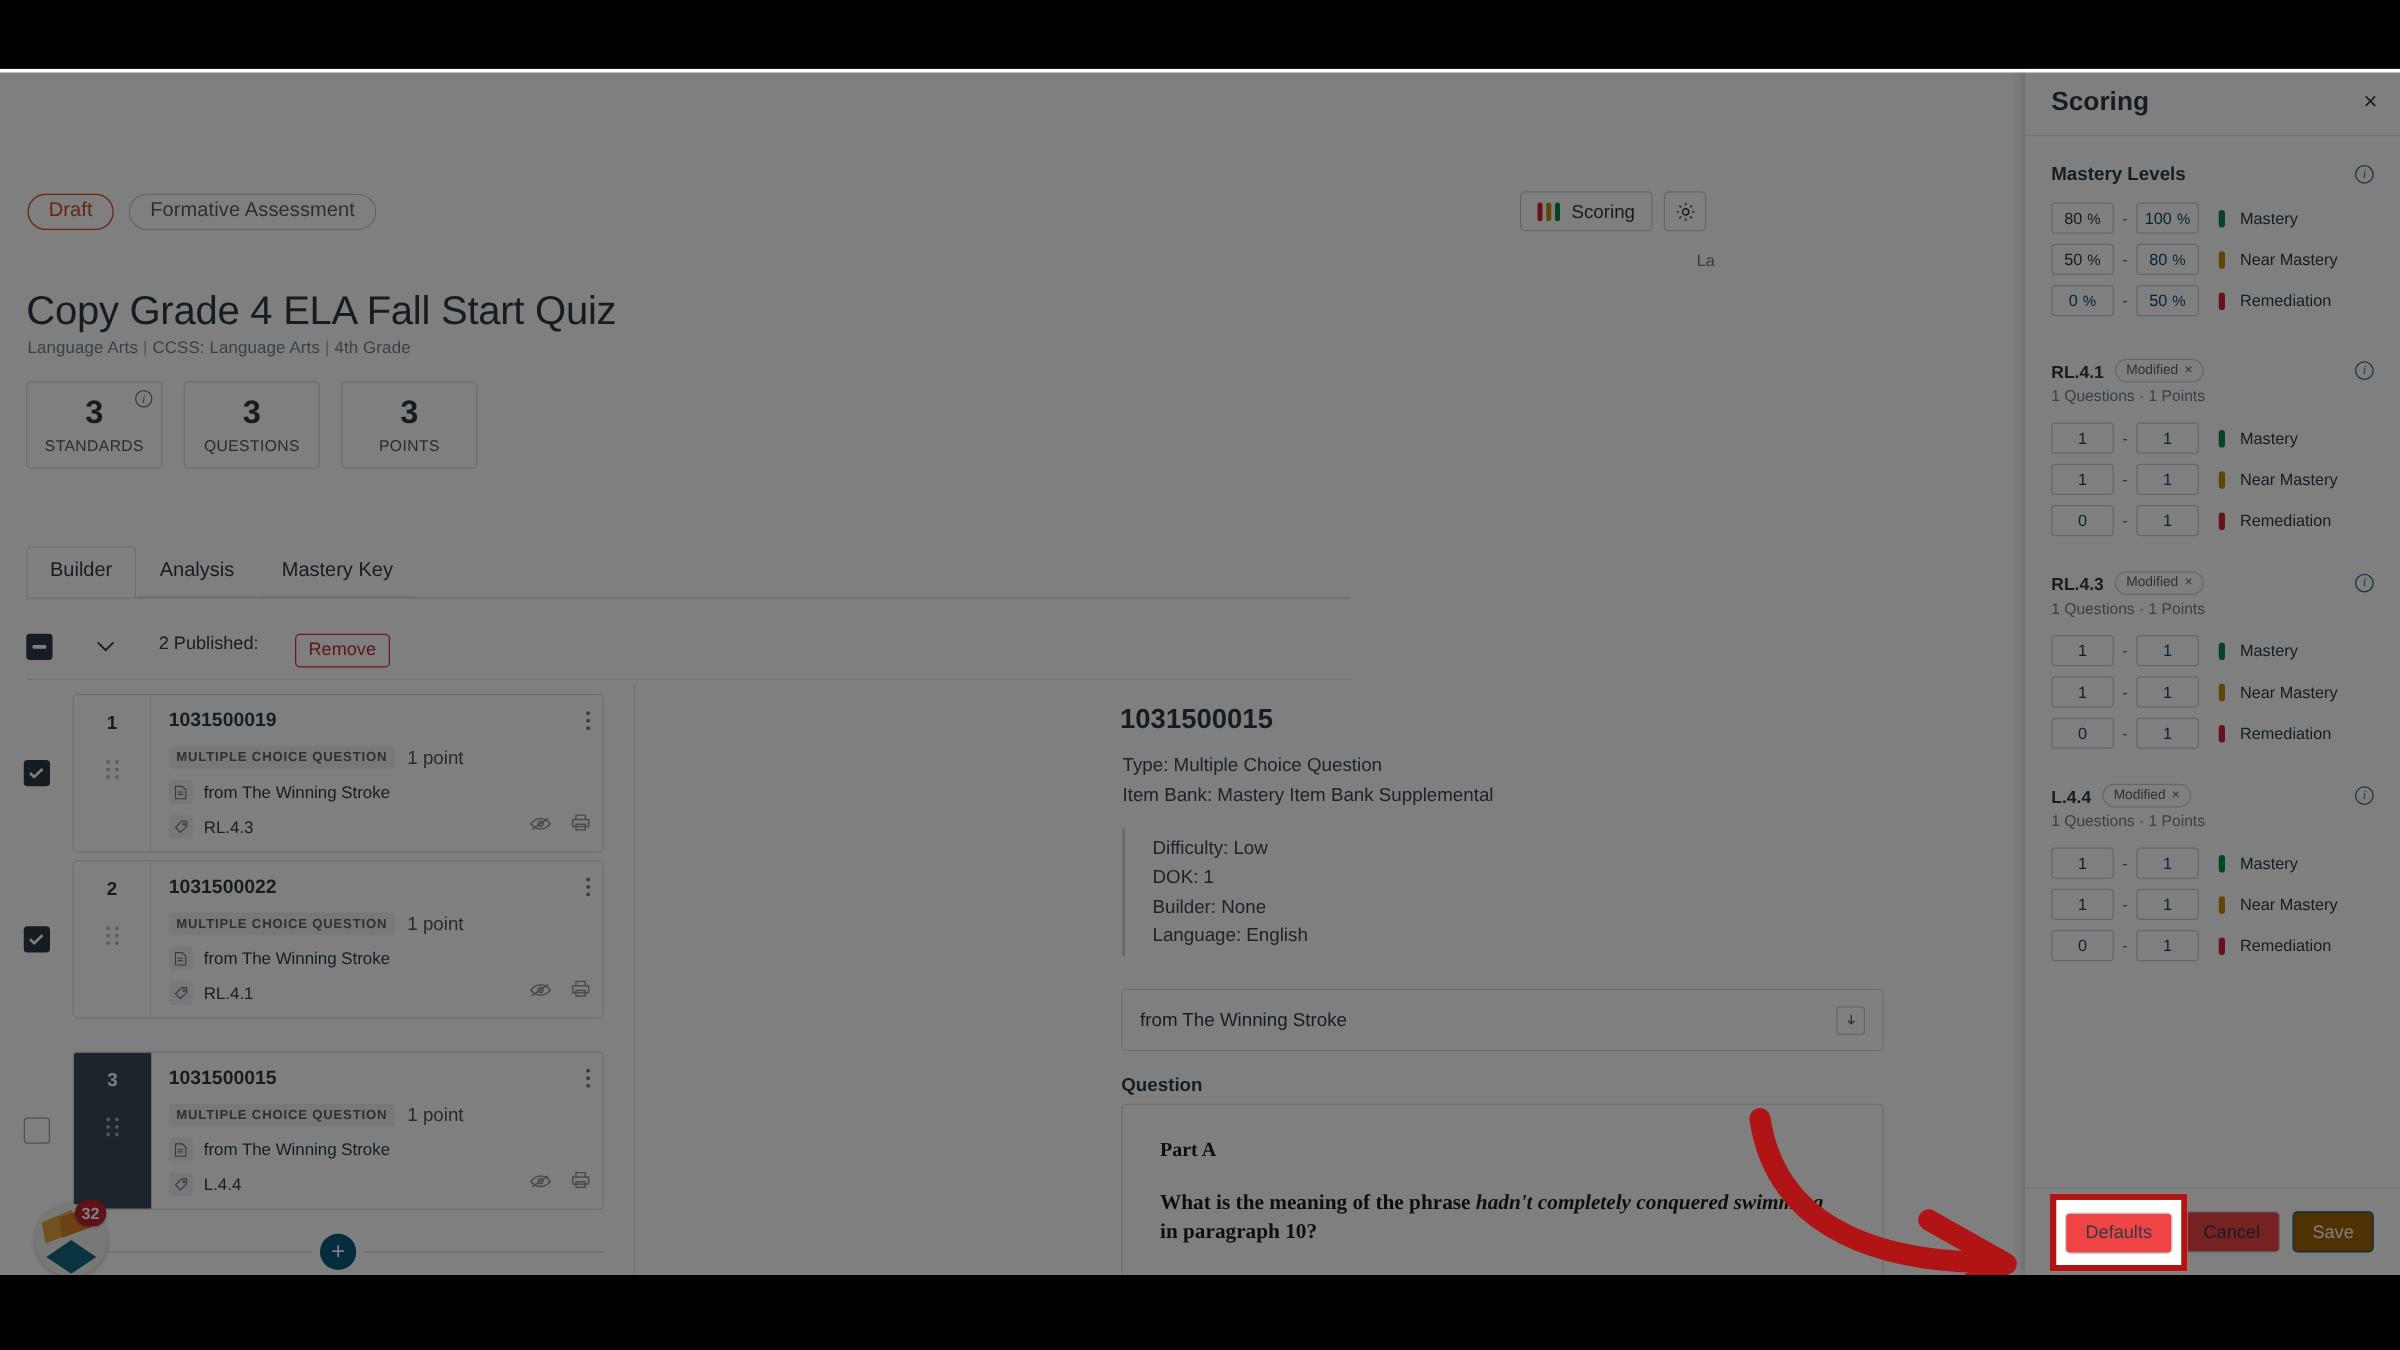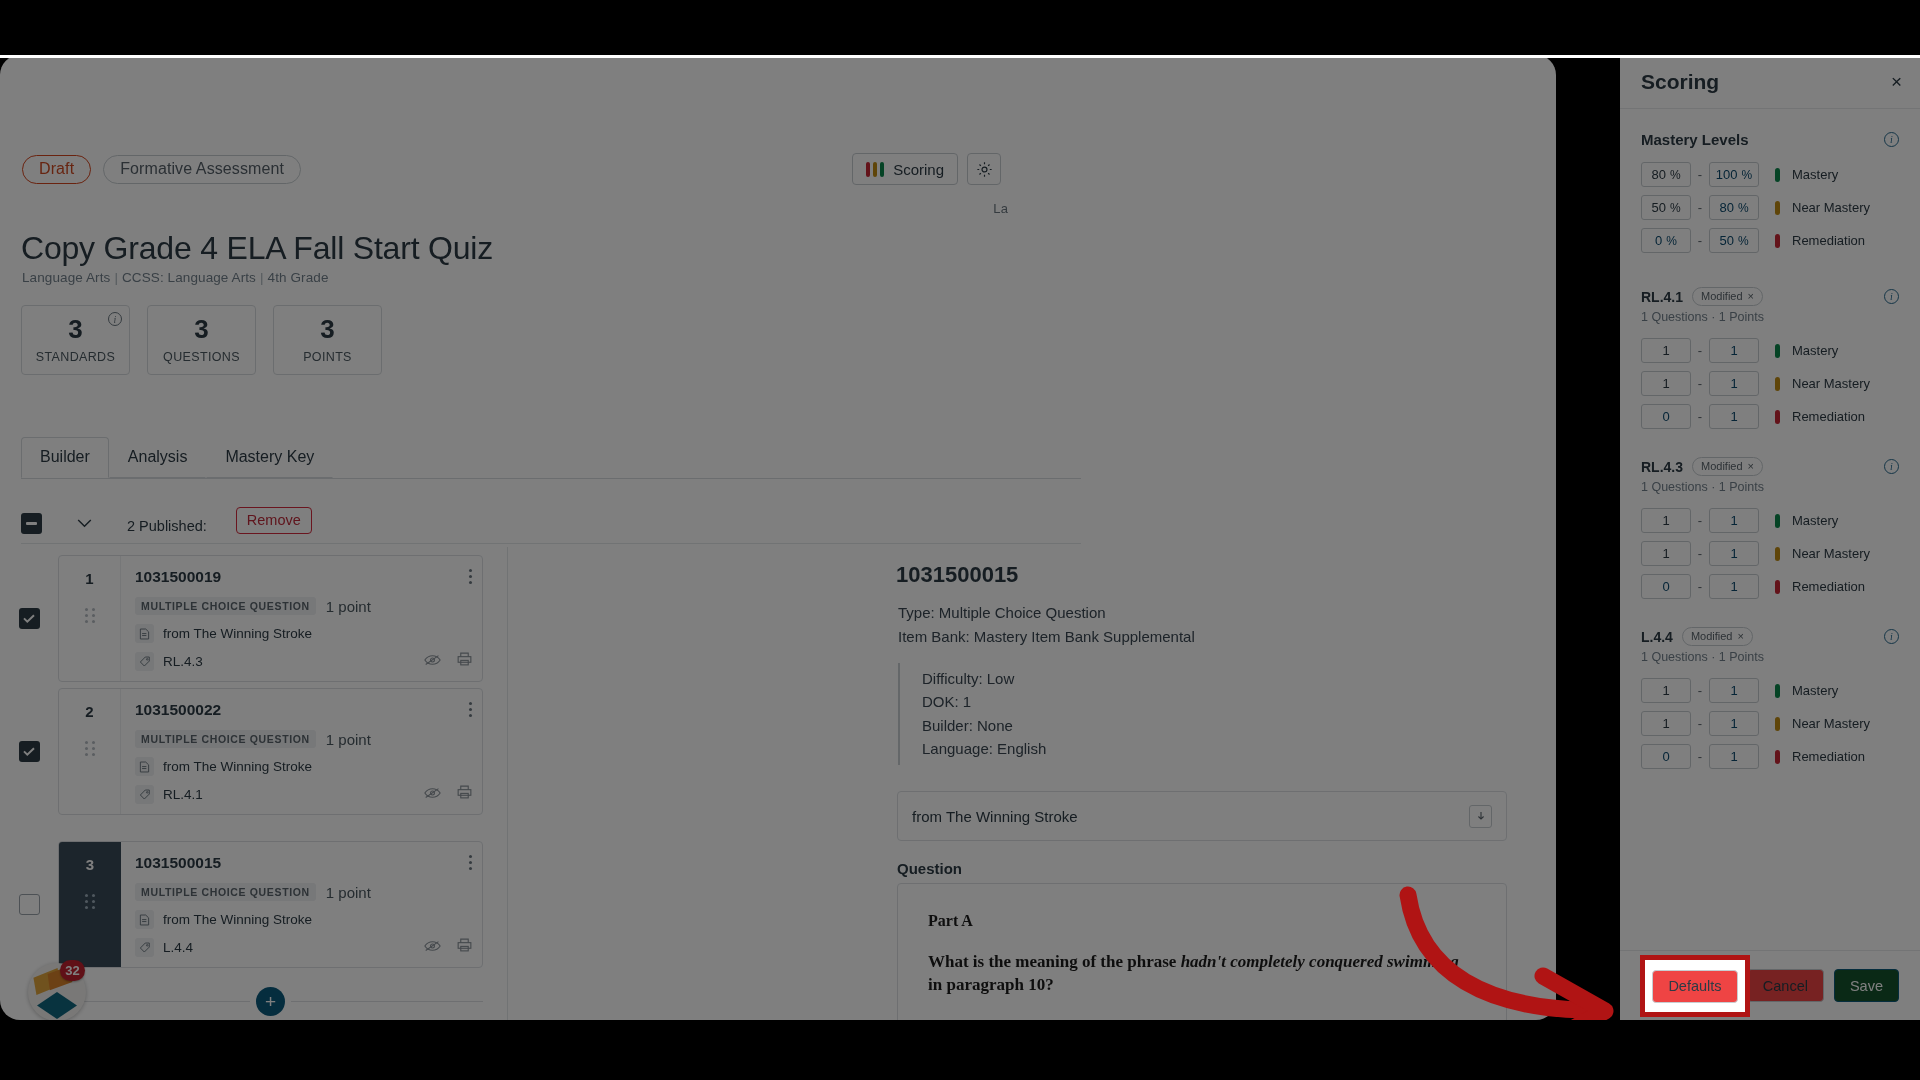--- a/index.html
+++ b/index.html
@@ -13,24 +13,23 @@
   #stage {
     position: relative;
     width: 1920px; height: 1080px;
     background: #000;
   }
 
   
   #app {
     position: absolute;
     left: 0; top: 55px;
-    width: 1556px; height: 965px;
+    width: 1920px; height: 965px;
     background: #ffffff;
     overflow: hidden;
-    border-radius: 20px;
   }
 
   
   #scrim {
     position: absolute;
     left: 0; top: 55px; width: 1920px; height: 965px;
     background: rgba(0,0,0,0.50);
     z-index: 40;
     pointer-events: none;
   }
@@ -107,21 +106,21 @@
   }
   .tab.active {
     border: 1px solid #d6dade; border-bottom-color: #fff; border-radius: 4px 4px 0 0;
     background: #fff;
   }
   .tabs-rule {
     position: absolute; left: 21px; top: 423px; width: 1060px; height: 1px; background: #d6dade;
   }
 
   
-  .bulkbar { position: absolute; left: 21px; top: 452px; display: flex; align-items: flex-end; gap: 29px; }
+  .bulkbar { position: absolute; left: 21px; top: 452px; display: flex; align-items: flex-start; gap: 29px; }
   .cb-indeterminate {
     width: 21px; height: 21px; border-radius: 3px; background: #2d3b45;
     display: flex; align-items: center; justify-content: center;
   }
   .cb-indeterminate span { display: block; width: 11px; height: 2.5px; background: #fff; border-radius: 1px; }
   .chev-btn { padding: 2px 6px; }
   .bulk-text { font-size: 14.5px; color: #2d3b45; }
   .remove-btn {
     border: 1px solid #d42b3e; border-radius: 4px; color: #bf2b3b;
     font-size: 14.5px; padding: 4px 10px 5px; background: #fff;
@@ -291,21 +290,21 @@
 
   .dw-foot {
     height: 70px; flex: none; border-top: 1px solid #e6e8ea;
     display: flex; align-items: center; justify-content: space-between; padding: 0 21px;
   }
   .fbtn {
     height: 33px; border-radius: 4px; padding: 0 15px; font-size: 14.5px;
     display: flex; align-items: center; justify-content: center;
   }
   .fbtn.ghost { border: 1px solid #c7cdd1; background: #ef4444; color: #2d3b45; }
-  .fbtn.primary { background: #14532d; color: #fff; border: 1px solid #0a5a7d; }
+  .fbtn.primary { background: #a16207; color: #fff; border: 1px solid #0a5a7d; }
   .foot-right { display: flex; gap: 10px; }
 
   
   .hl-box {
     position: absolute; left: 1640px; top: 955px; width: 110px; height: 62px;
     border: 5px solid #b01414; background: #fff; z-index: 80;
     display: flex; align-items: center; justify-content: center;
   }
   .hl-box .fbtn { pointer-events: none; }
 

